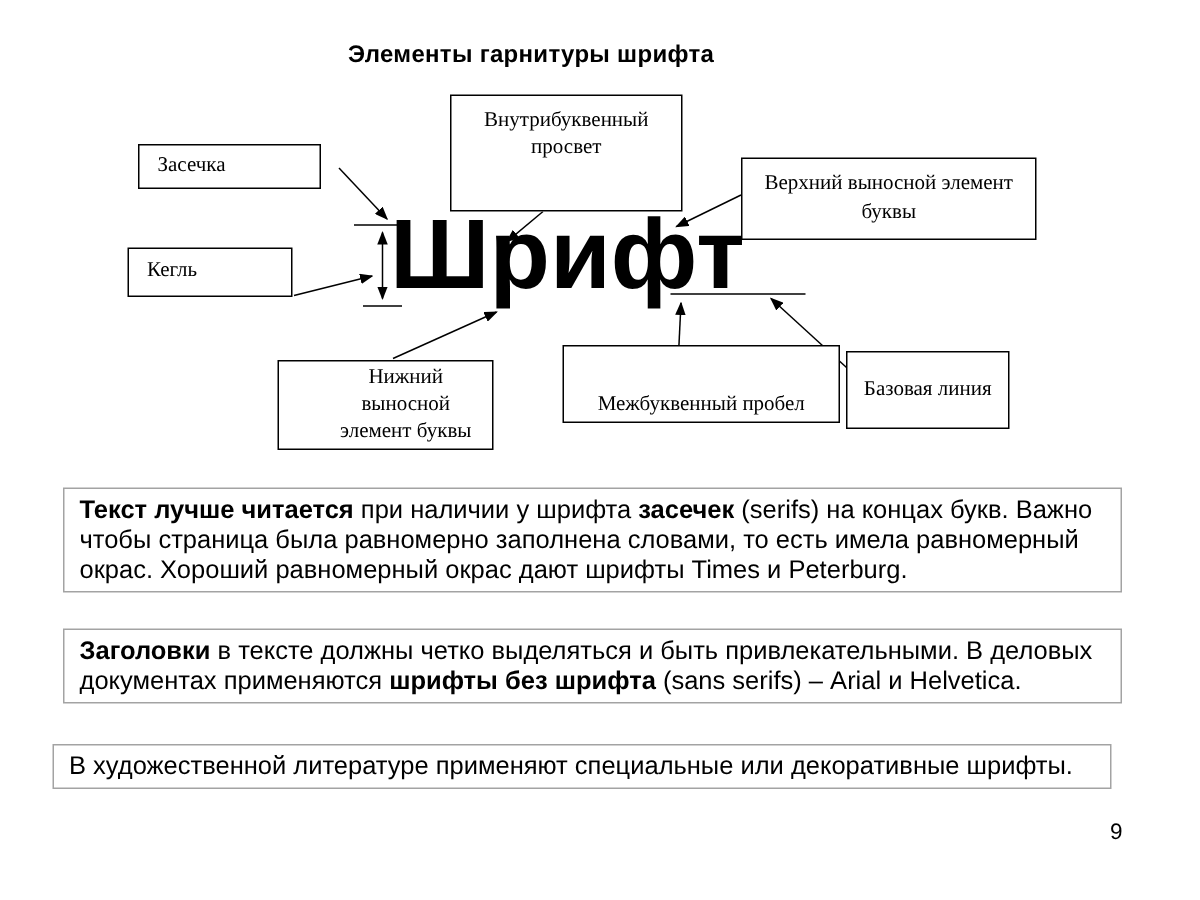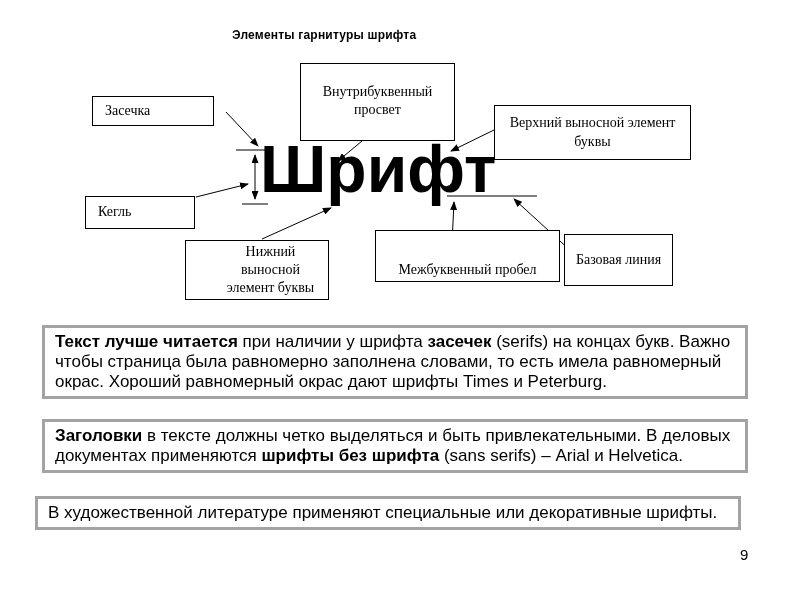--- a/index.html
+++ b/index.html
@@ -11,21 +11,21 @@
   }
   .slide {
     position: relative;
     width: 800px; height: 600px;
     background: #ffffff;
     overflow: hidden;
   }
   .slide-title {
     position: absolute;
     left: 232px; top: 28px;
-    font-size: 12px;
+    font-size: 16px;
     font-weight: bold;
     letter-spacing: 0.2px;
   }
   .connectors {
     position: absolute; left: 0; top: 0;
     pointer-events: none;
   }
   .label-box {
     position: absolute;
     box-sizing: border-box;
@@ -40,35 +40,35 @@
     text-align: center;
     padding: 2px 6px;
   }
   .label-left {
     justify-content: flex-start;
     text-align: left;
     padding-left: 12px;
   }
   .label-top {
     align-items: flex-start;
-    padding-top: 19px;
+    padding-top: 8px;
   }
   .specimen-word {
     position: absolute;
     left: 260px; top: 136px;
     font-family: Liberation Sans, sans-serif;
     font-weight: bold;
     font-size: 66px;
     line-height: 1;
     white-space: nowrap;
   }
   .text-block {
     position: absolute;
     box-sizing: border-box;
-    border: 3px solid #a3a3a3;
+    border: 1px solid #a3a3a3;
     background: #fff;
     padding: 4px 10px;
     font-size: 17px;
     line-height: 20px;
     margin: 0;
   }
   .b { font-weight: bold; }
   .page-num {
     position: absolute;
     left: 740px; top: 546px;
@@ -111,21 +111,21 @@
   </div>
 
   <div class="label-box label-top" style="left:300px; top:63px; width:155px; height:78px;">
     <span>Внутрибуквенный просвет</span>
   </div>
 
   <div class="label-box" style="left:494px; top:105px; width:197px; height:55px;">
     <span>Верхний выносной элемент буквы</span>
   </div>
 
-  <div class="label-box label-left" style="left:85px; top:196px; width:110px; height:33px;">
+  <div class="label-box label-left" style="left:85px; top:165px; width:110px; height:33px;">
     <span>Кегль</span>
   </div>
 
   <div class="label-box" style="left:185px; top:240px; width:144px; height:60px;padding-left:33px;">
     <span>Нижний выносной элемент буквы</span>
   </div>
 
   <div class="label-box" style="left:375px; top:230px; width:185px; height:52px;align-items:flex-end;">
     <span>Межбуквенный пробел</span>
   </div>

